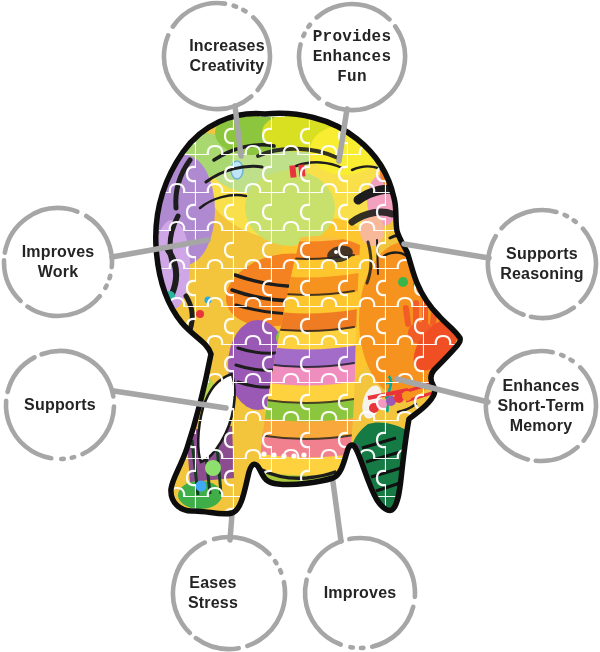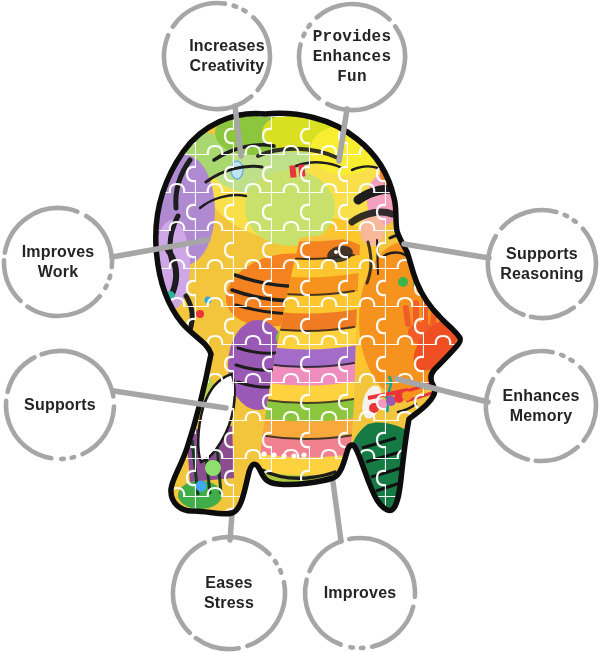--- a/index.html
+++ b/index.html
@@ -236,22 +236,23 @@
 </div>
 <div class="benefit-label" style="left:467px;top:221px;width:150px;height:86px;">
   <span>Supports</span>
   <span>Reasoning</span>
 </div>
 <div class="benefit-label" style="left:-15px;top:362px;width:150px;height:86px;">
   <span>Supports</span>
 </div>
 <div class="benefit-label" style="left:466px;top:363px;width:150px;height:86px;">
   <span>Enhances</span>
+  <span>Short-Term</span>
   <span>Memory</span>
 </div>
-<div class="benefit-label" style="left:154px;top:550px;width:150px;height:86px;">
+<div class="benefit-label" style="left:138px;top:550px;width:150px;height:86px;">
   <span>Eases</span>
   <span>Stress</span>
 </div>
 <div class="benefit-label" style="left:285px;top:550px;width:150px;height:86px;">
   <span>Improves</span>
 </div>
 </div>
 
 </body></html>

